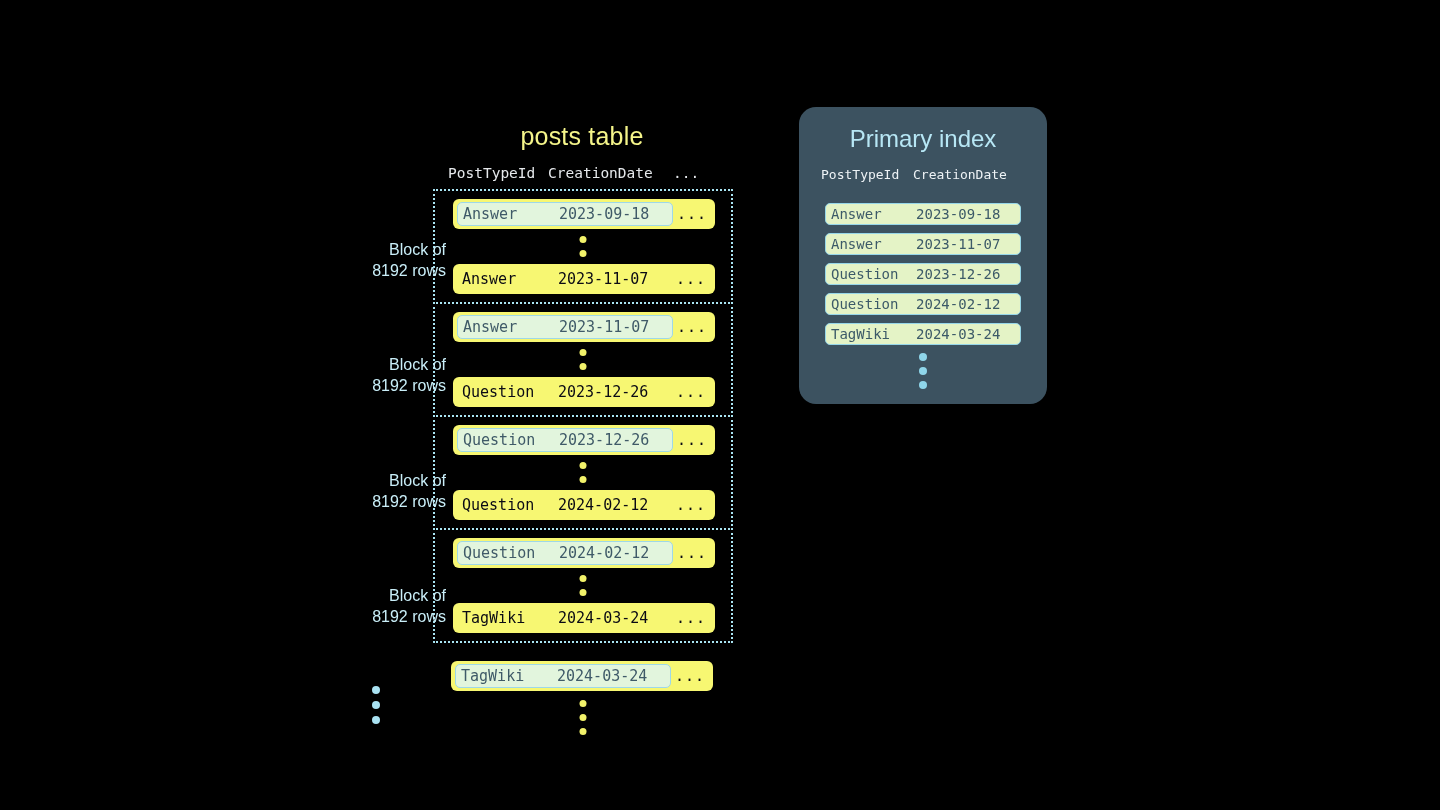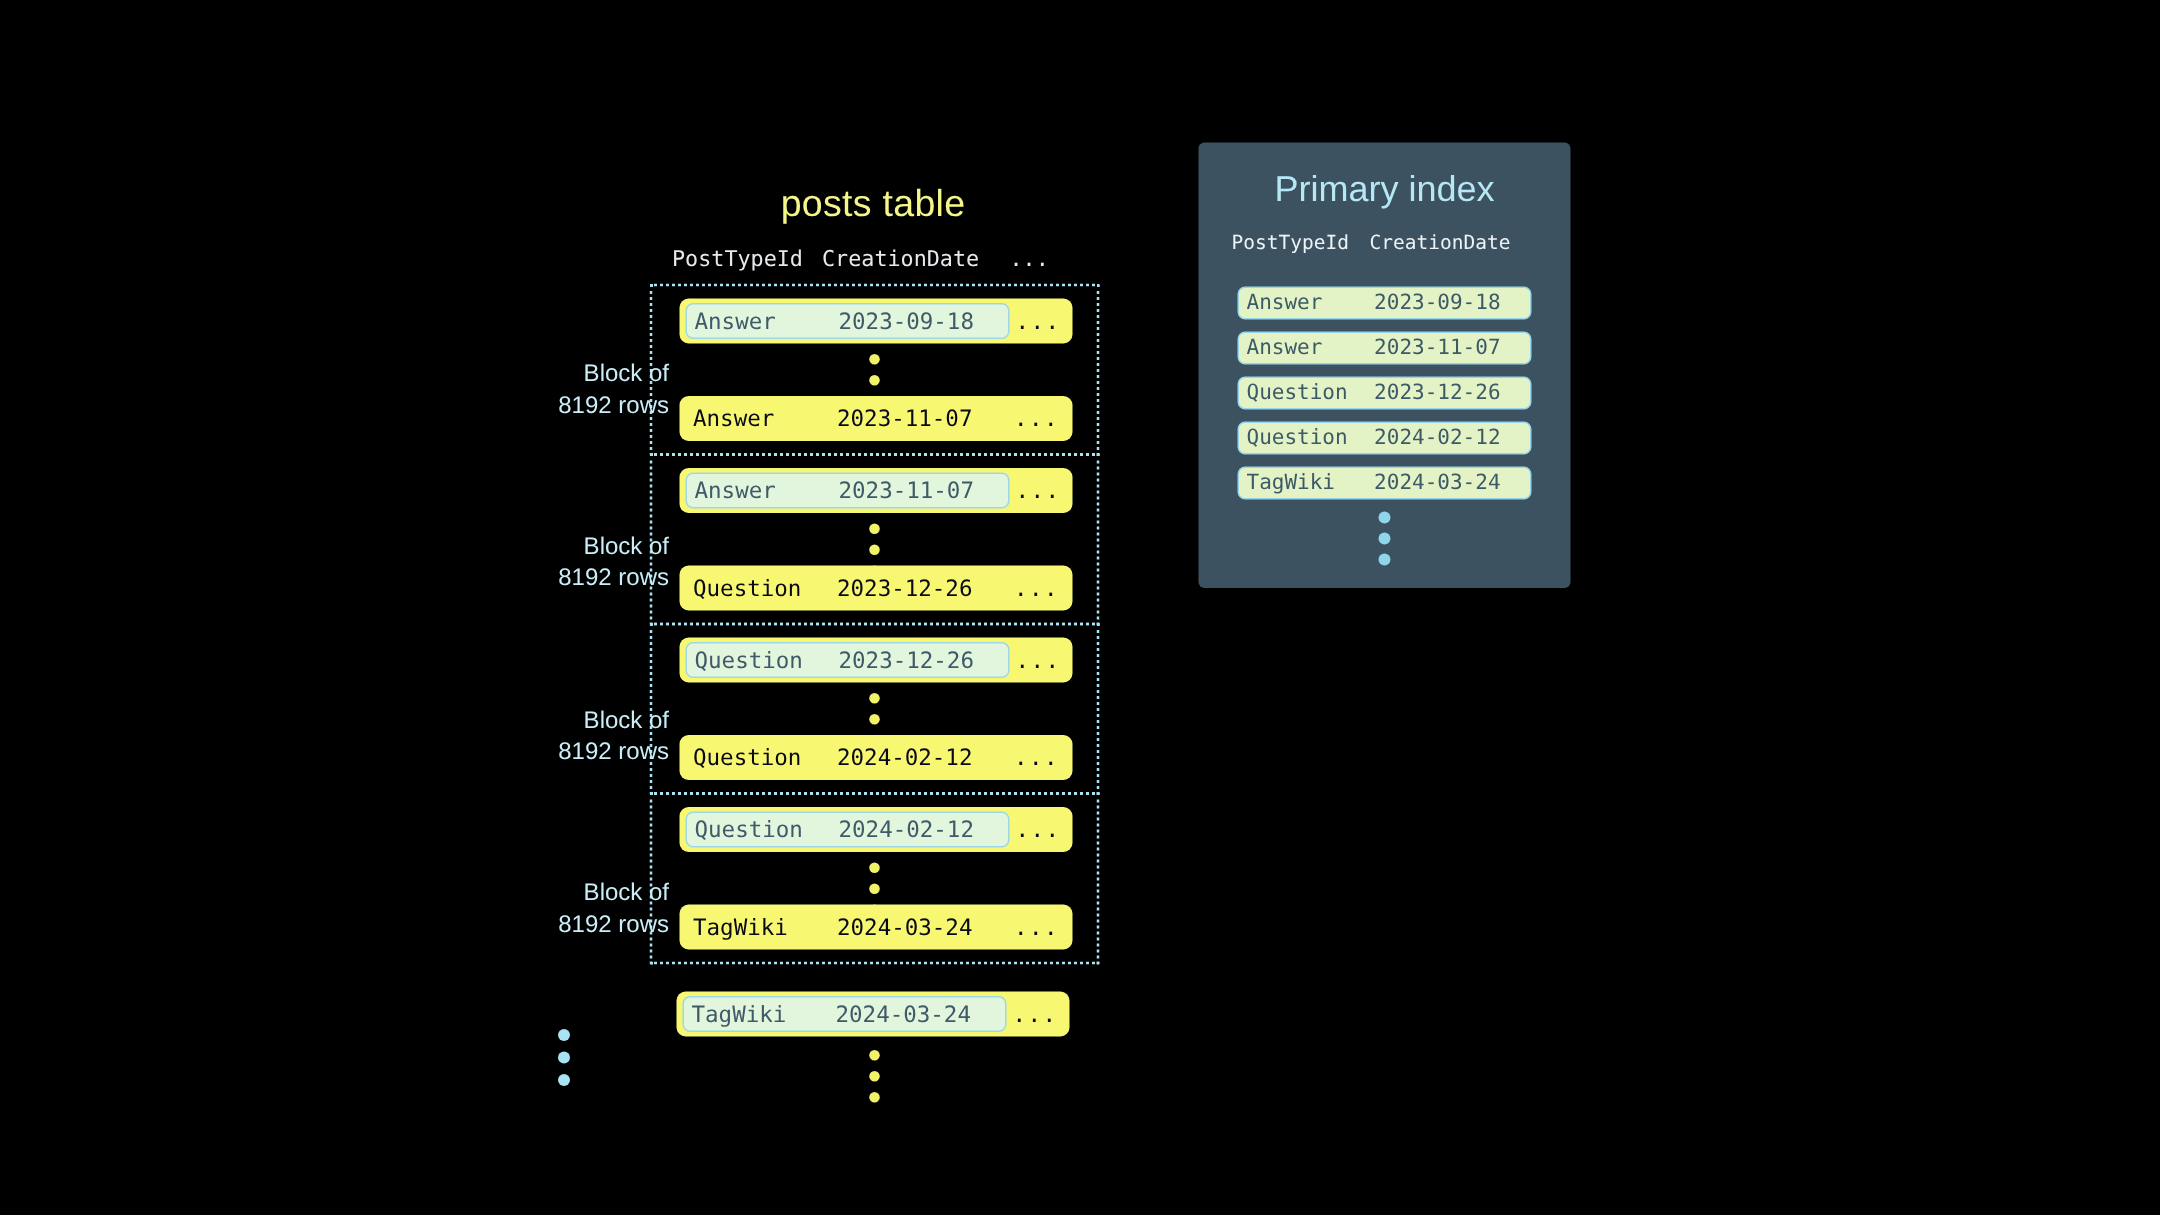--- a/index.html
+++ b/index.html
@@ -173,25 +173,25 @@
     width: 8px;
     height: 8px;
     border-radius: 50%;
     background: #a9e2f2;
   }
 
   
   #primary-index-panel {
     position: absolute;
     left: 799px;
-    top: 95px;
+    top: 107px;
     width: 248px;
     height: 297px;
     background: #3c5260;
-    border-radius: 4px;
+    border-radius: 17px;
     box-sizing: border-box;
   }
   #primary-index-title {
     position: absolute;
     left: 0;
     top: 18px;
     width: 100%;
     text-align: center;
     font-size: 24px;
     color: #b7e7f5;

